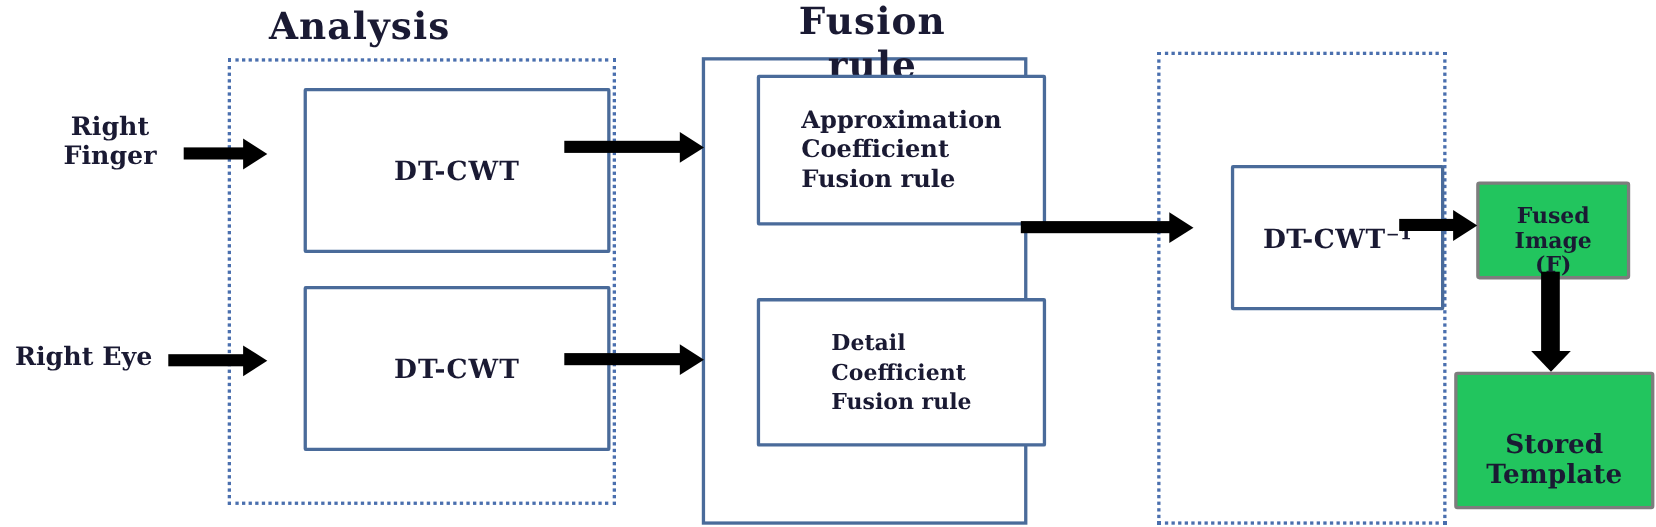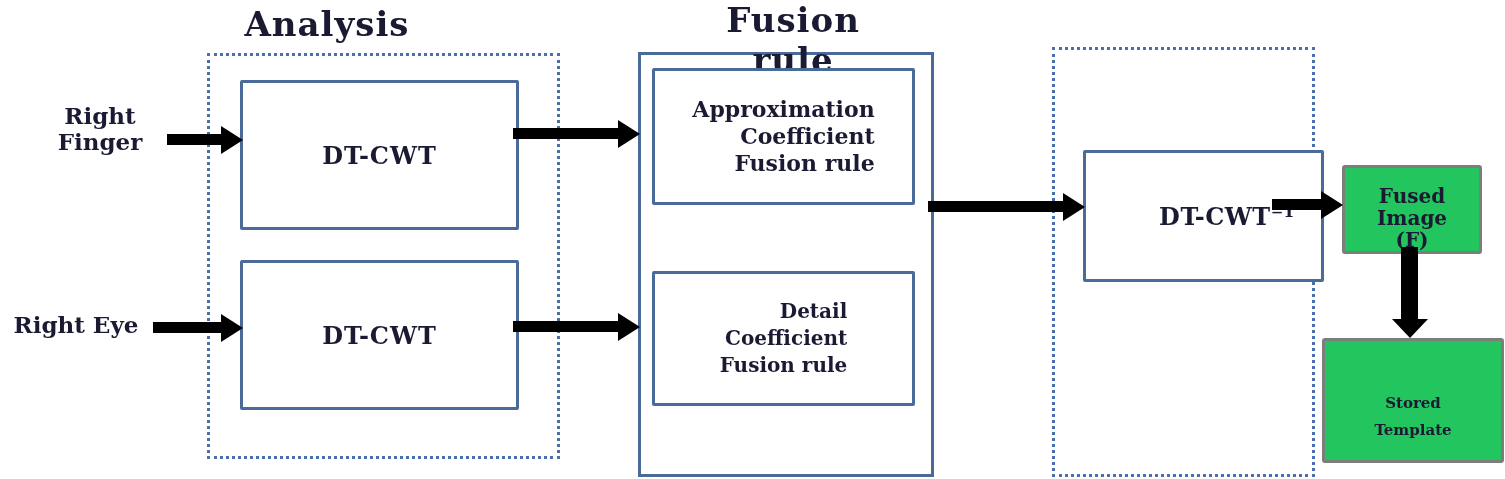--- a/index.html
+++ b/index.html
@@ -6,22 +6,22 @@
   #figure{
     position:relative;width:1505px;height:479px;background:#ffffff;
     font-family:"DejaVu Serif","Liberation Serif",serif;font-weight:700;
     color:var(--text,#1a1a33);overflow:hidden;
   }
   .title{position:absolute;text-align:center;font-size:34px;letter-spacing:1px;}
   .frame{position:absolute;border:3px dotted var(--dotted,#4a6fae);background:transparent;}
   .outerbox{position:absolute;border:3px solid var(--blue,#4a6b9a);background:#ffffff;}
   .bluebox{
     position:absolute;border:3px solid var(--blue,#4a6b9a);background:#ffffff;
-    display:flex;align-items:center;justify-content:center;text-align:right;
-    white-space:pre-line;border-radius:2px;
+    display:flex;align-items:center;justify-content:center;text-align:left;
+    white-space:pre-line;border-radius:2px;margin-left:36px;
   }
   .graybox{
     position:absolute;border:3px solid var(--gray,#7d7d7d);background:#22c55e;
     display:flex;align-items:flex-end;justify-content:center;text-align:center;
     white-space:pre-line;border-radius:3px;
   }
   .iolabel{position:absolute;text-align:center;white-space:pre-line;font-size:23px;line-height:26px;}
 
   .h-arrow{position:absolute;height:28px;}
   .h-arrow .shaft{position:absolute;left:0;right:20px;top:50%;margin-top:-6px;height:11px;background:var(--arrow,#000);}
@@ -44,23 +44,23 @@
   #title-synthesis{left:1077px;top:1px;width:200px;}
 
   #frame-analysis{left:207px;top:53px;width:347px;height:400px;}
   #frame-fusion{left:638px;top:52px;width:290px;height:419px;}
   #frame-synthesis{left:1052px;top:47px;width:257px;height:424px;}
 
   #dtcwt-1{left:240px;top:80px;width:273px;height:144px;font-size:24px;letter-spacing:1px;}
   #dtcwt-2{left:240px;top:260px;width:273px;height:144px;font-size:24px;letter-spacing:1px;}
   #approx-box{left:652px;top:68px;width:257px;height:131px;font-size:22px;line-height:27px;}
   #detail-box{left:652px;top:271px;width:257px;height:129px;font-size:20px;line-height:27px;}
-  #dtcwt-inv{left:1083px;top:150px;width:188px;height:126px;font-size:24px;letter-spacing:.5px;padding-left:47px;}
+  #dtcwt-inv{left:1083px;top:150px;width:188px;height:126px;font-size:24px;letter-spacing:.5px;}
   #fused-image{left:1342px;top:165px;width:134px;height:83px;font-size:20px;line-height:22px;}
-  #stored-template{left:1322px;top:338px;width:176px;height:103px;font-size:15px;line-height:27px;padding-bottom:16px;}
+  #stored-template{left:1322px;top:338px;width:176px;height:103px;font-size:24px;line-height:27px;padding-bottom:16px;}
 
   #label-right-finger{left:40px;top:103px;width:120px;}
   #label-right-eye{left:0px;top:312px;width:152px;}
 
   #arrow-finger{left:167px;top:126px;width:76px;}
   #arrow-eye{left:153px;top:314px;width:90px;}
   #arrow-dtcwt1{left:513px;top:120px;width:127px;}
   #arrow-dtcwt2{left:513px;top:313px;width:127px;}
   #arrow-fusion{left:928px;top:193px;width:157px;}
   #arrow-inv{left:1272px;top:191px;width:71px;}

